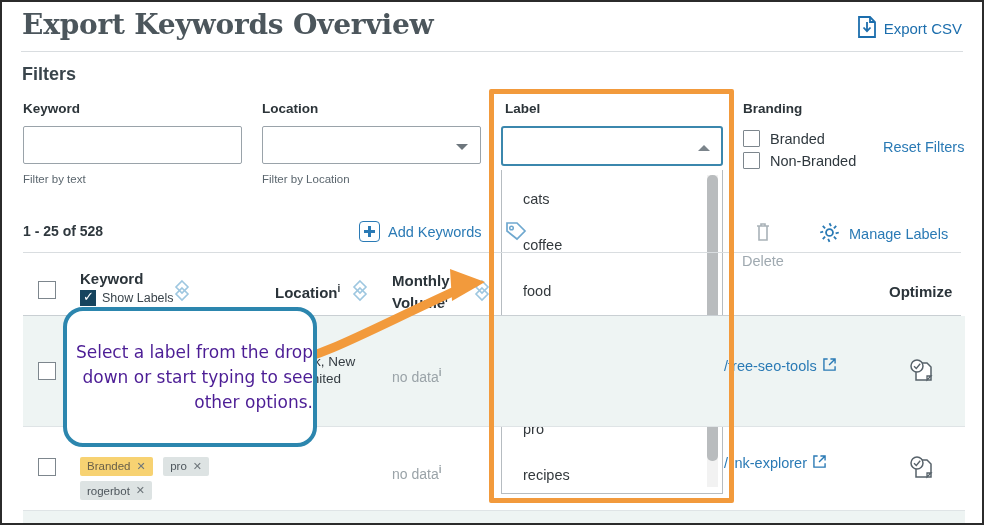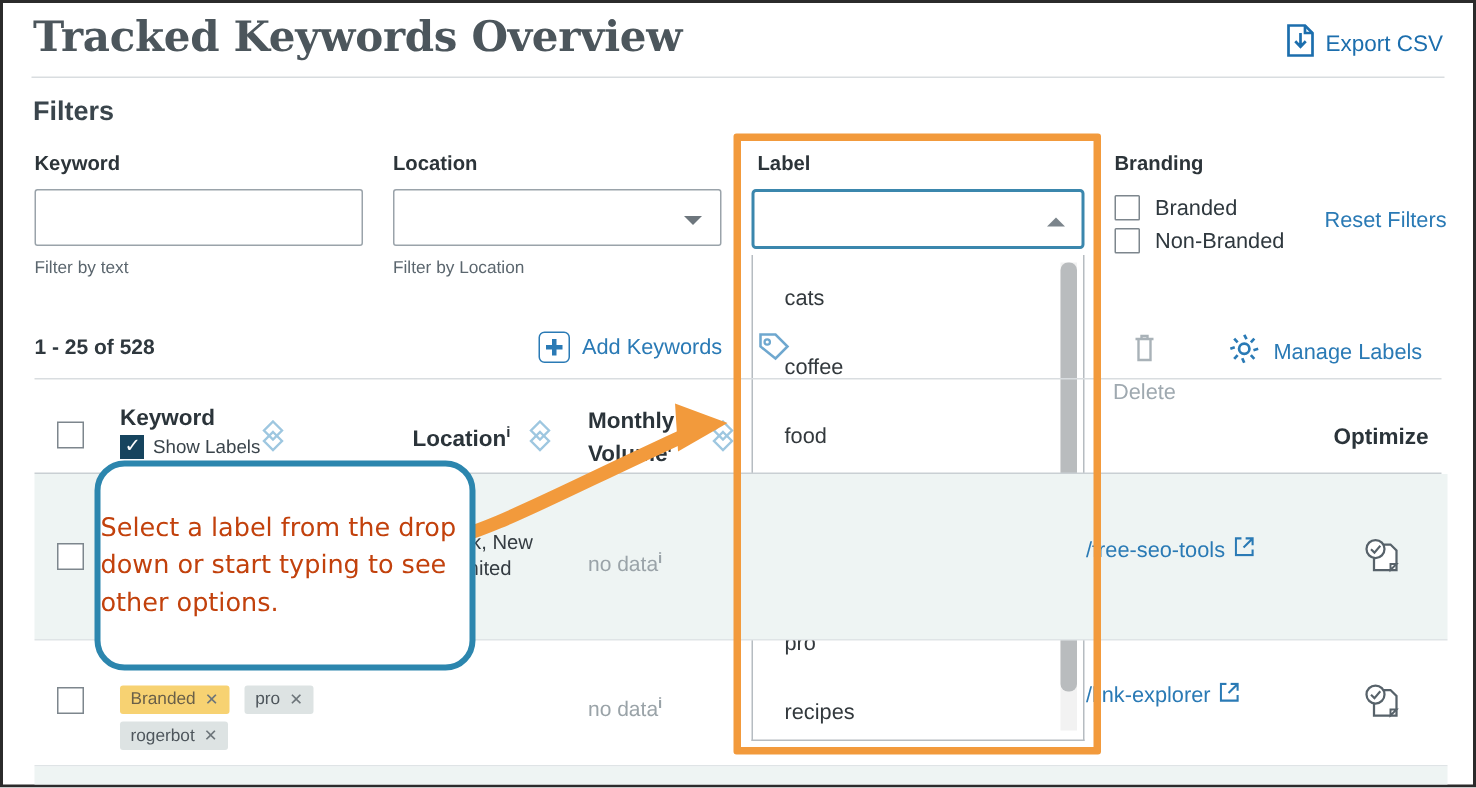--- a/index.html
+++ b/index.html
@@ -174,31 +174,31 @@
   .orange-box {
     position: absolute; left: 487px; top: 87px; width: 245px; height: 414px;
     border: 5px solid #f29a3c; border-radius: 2px; pointer-events: none;
   }
   .callout {
     position: absolute; left: 61px; top: 305px; width: 254px; height: 140px;
     background: #fff; border: 4px solid #2c86ae; border-radius: 20px;
     display: flex; align-items: center; justify-content: center;
   }
   .callout p {
-    margin: 0; text-align: left; color: #c2410c;
+    margin: 0; text-align: right; color: #4c1d95;
     font-size: 17px; line-height: 25px; font-family: "DejaVu Sans", sans-serif;
   }
   .arrow-svg { position: absolute; left: 280px; top: 255px; pointer-events: none; }
 </style>
 </head>
 <body>
 
 <div id="page">
 
-  <div class="page-title">Tracked Keywords Overview</div>
+  <div class="page-title">Export Keywords Overview</div>
 
   <div class="export-csv">
     <span>
       <svg width="20" height="22" viewBox="0 0 20 22">
         <path d="M2 1 H13 L18 6 V21 H2 Z" fill="none" stroke="#1c6ead" stroke-width="1.8"></path>
         <path d="M13 1 V6 H18" fill="none" stroke="#1c6ead" stroke-width="1.8"></path>
         <path d="M10 6 V15 M6.5 11.5 L10 15.2 L13.5 11.5" fill="none" stroke="#1c6ead" stroke-width="1.8"></path>
       </svg>
     </span>
     <span>Export CSV</span>

